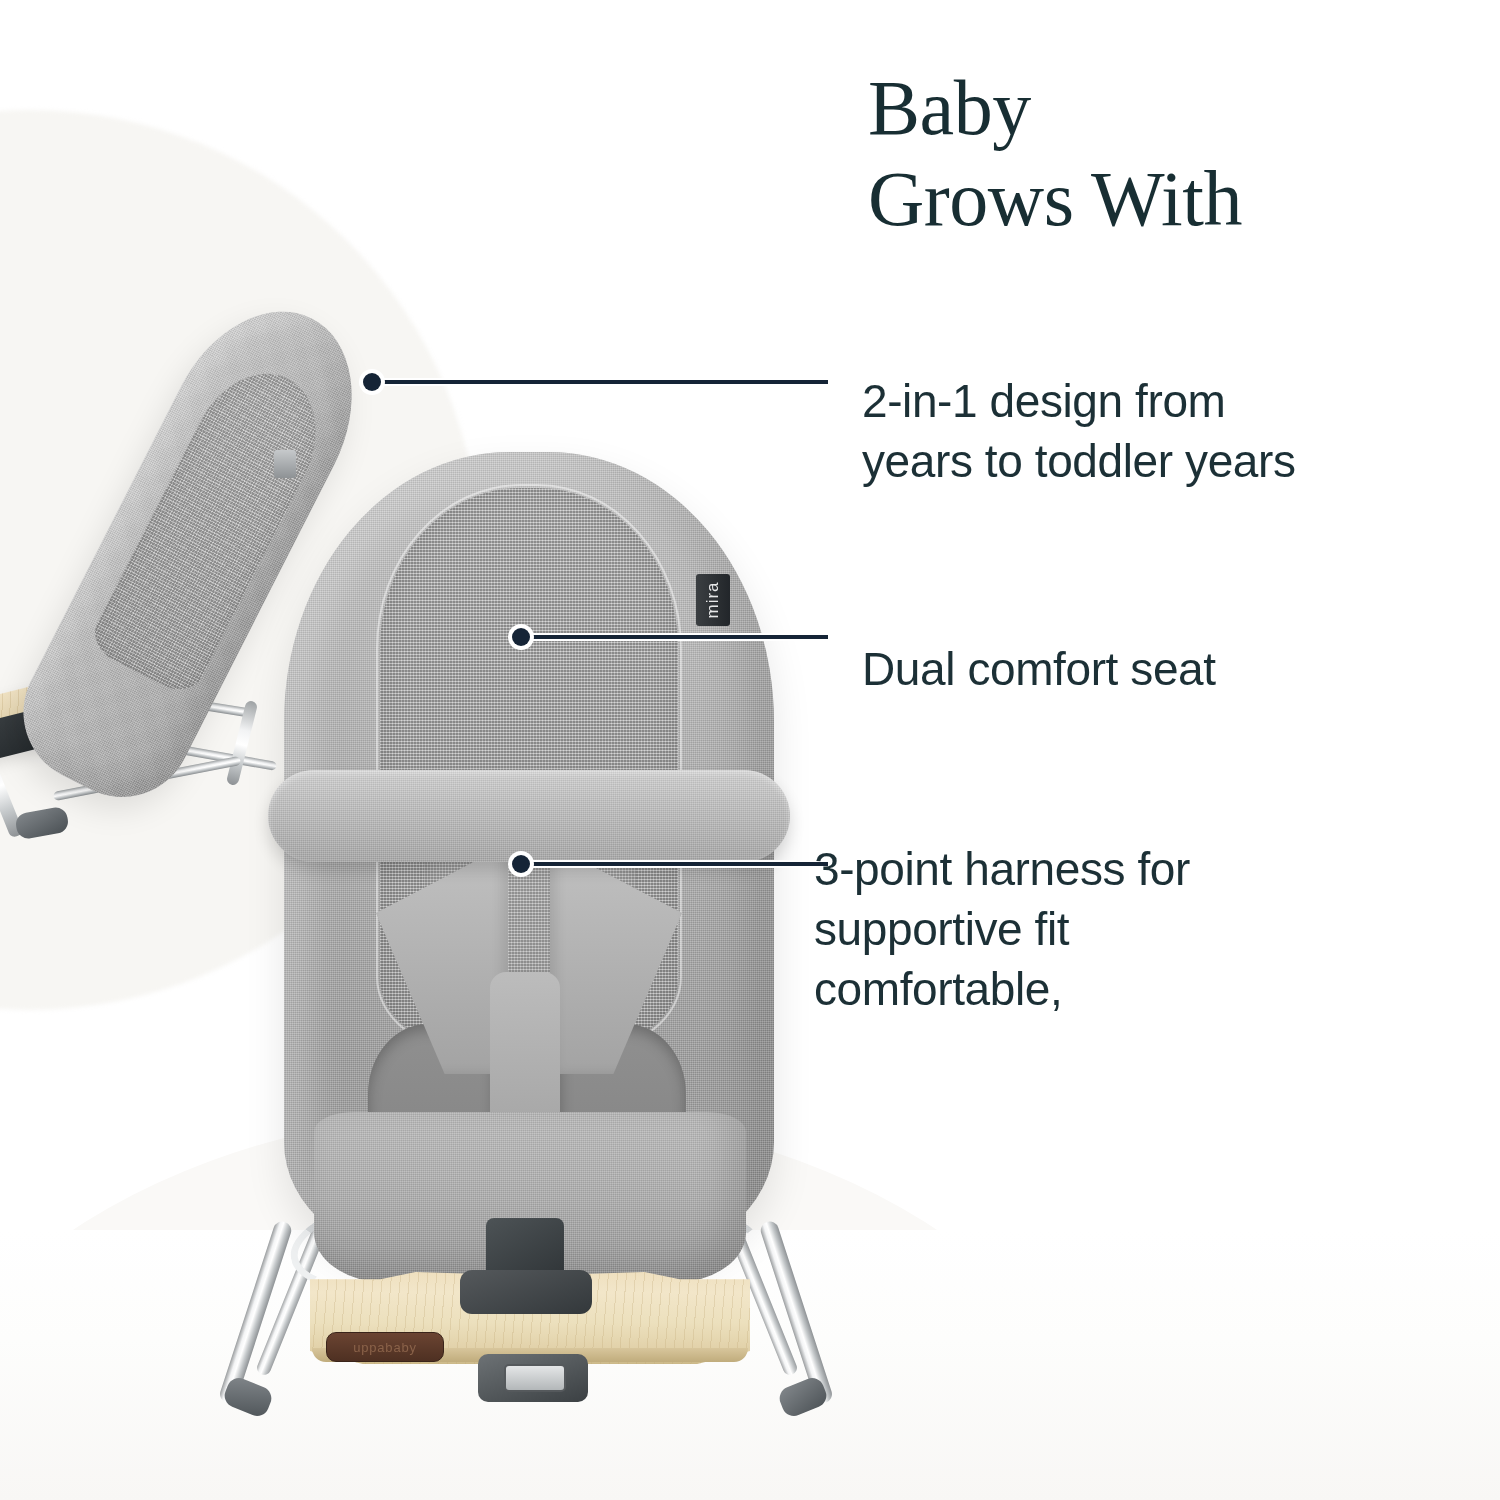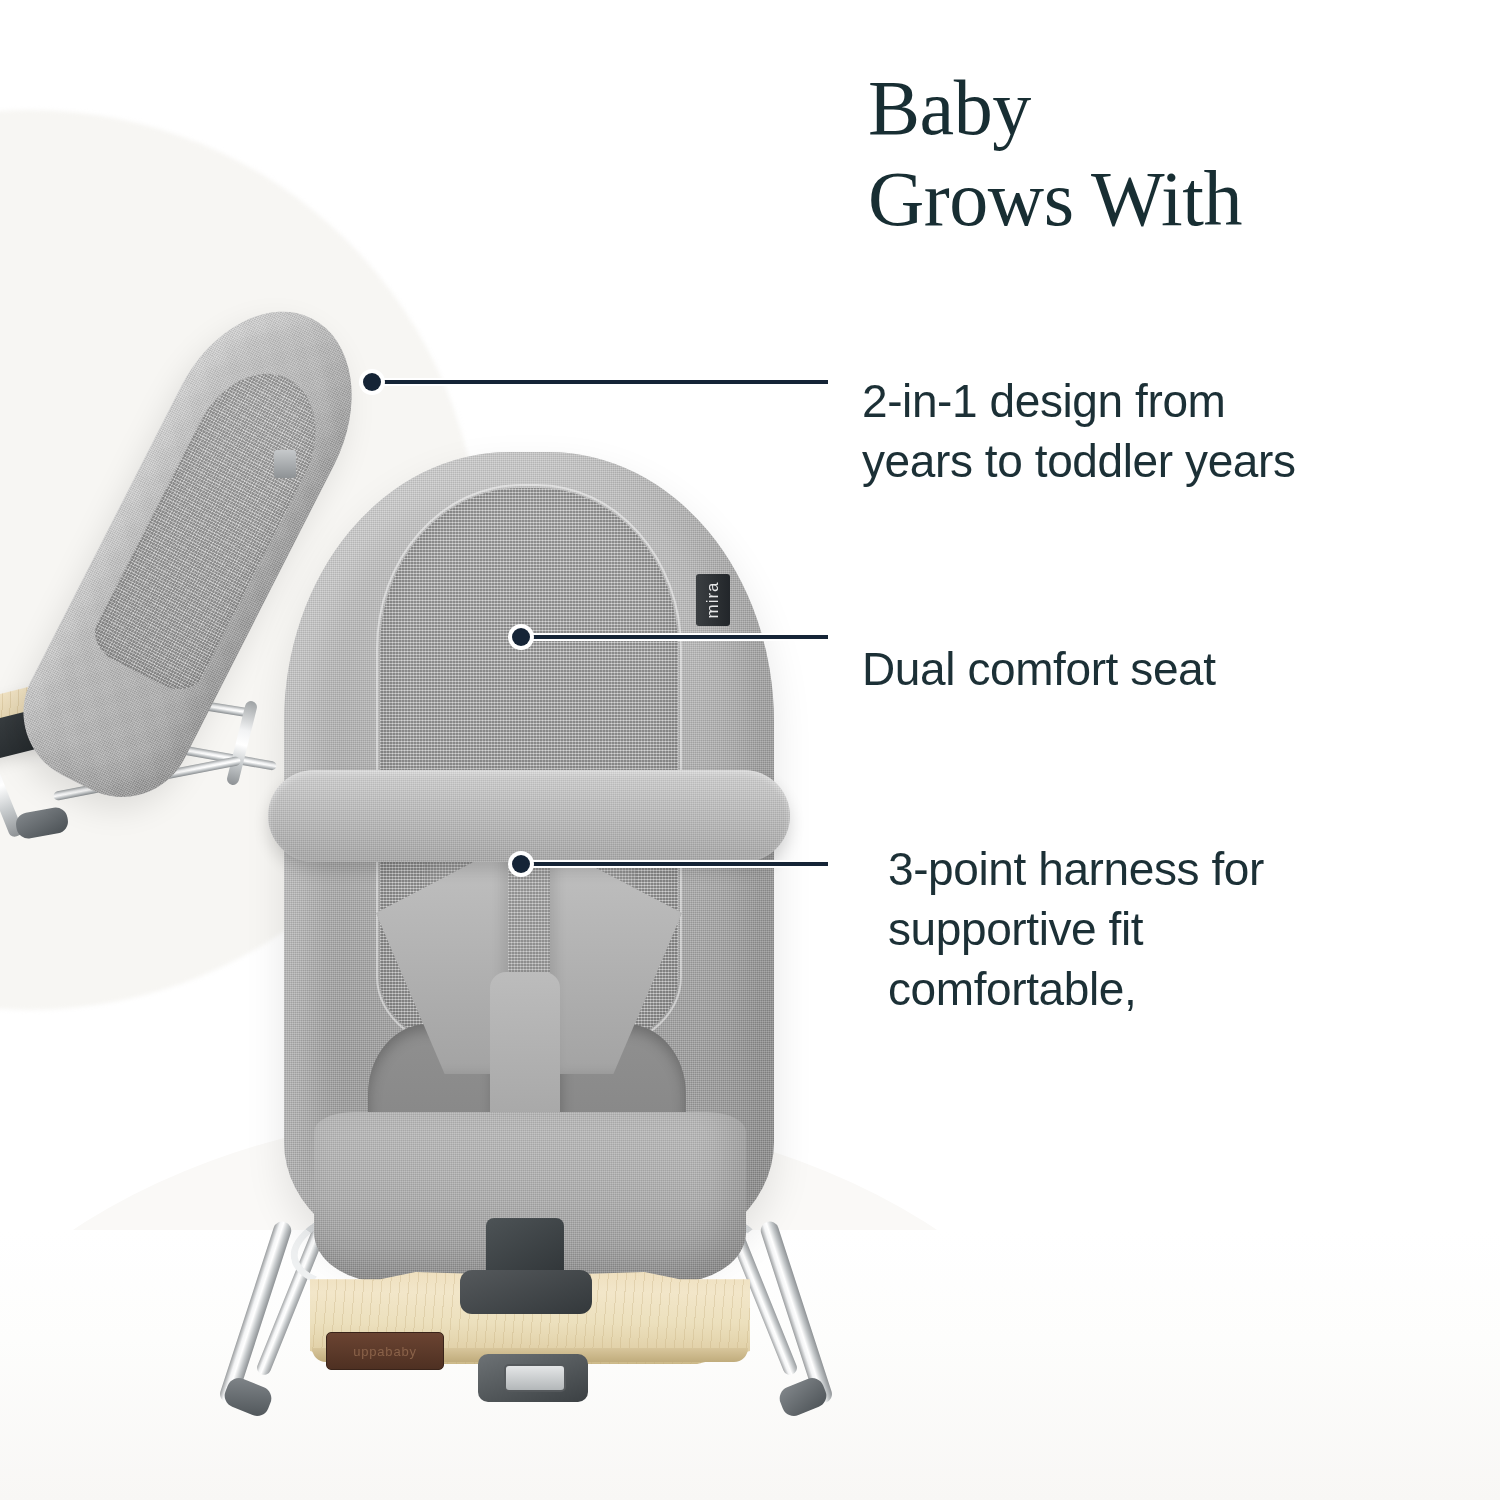--- a/index.html
+++ b/index.html
@@ -47,21 +47,21 @@
     font-family:"Liberation Sans", sans-serif;
     font-weight:300;
     font-size:46px;
     line-height:1.30;
     letter-spacing:-0.4px;
     color:#1c3036;
     width:590px;
   }
   #co-text-0 { left:862px; top:372px; }
   #co-text-1 { left:862px; top:602px;margin-top:38px; }
-  #co-text-2 { left:888px; top:840px; }
+  #co-text-2 { left:814px; top:840px; }
 
   
   .leader { position:absolute; height:26px; }
   .leader .halo {
     position:absolute; left:0; top:0;
     width:26px; height:26px; border-radius:50%;
     background:#ffffff;
   }
   .leader .dot {
     position:absolute; left:4px; top:4px;
@@ -149,23 +149,23 @@
   }
   #m-hinge-btn {
     position:absolute; left:276px; top:912px; width:62px; height:28px;
     background:linear-gradient(to bottom,#e4e6e7,#b3b7b9);
     border-radius:5px;
     border:2px solid #55595c;
   }
 
   
   #m-tag {
-    position:absolute; left:98px; top:880px; width:118px; height:38px;
+    position:absolute; left:98px; top:880px; width:118px; height:30px;
     background:linear-gradient(to bottom,#6b4432,#4e3022);
-    border-radius:5px;
+    border-radius:10px;
     border:1px solid #3a241a;
     display:flex; align-items:center; justify-content:center;
   }
   #m-tag span {
     font-size:13px; letter-spacing:.8px; color:#8a6249;
     font-family:"Liberation Sans", sans-serif;
   }
 
   
   #m-seat {

